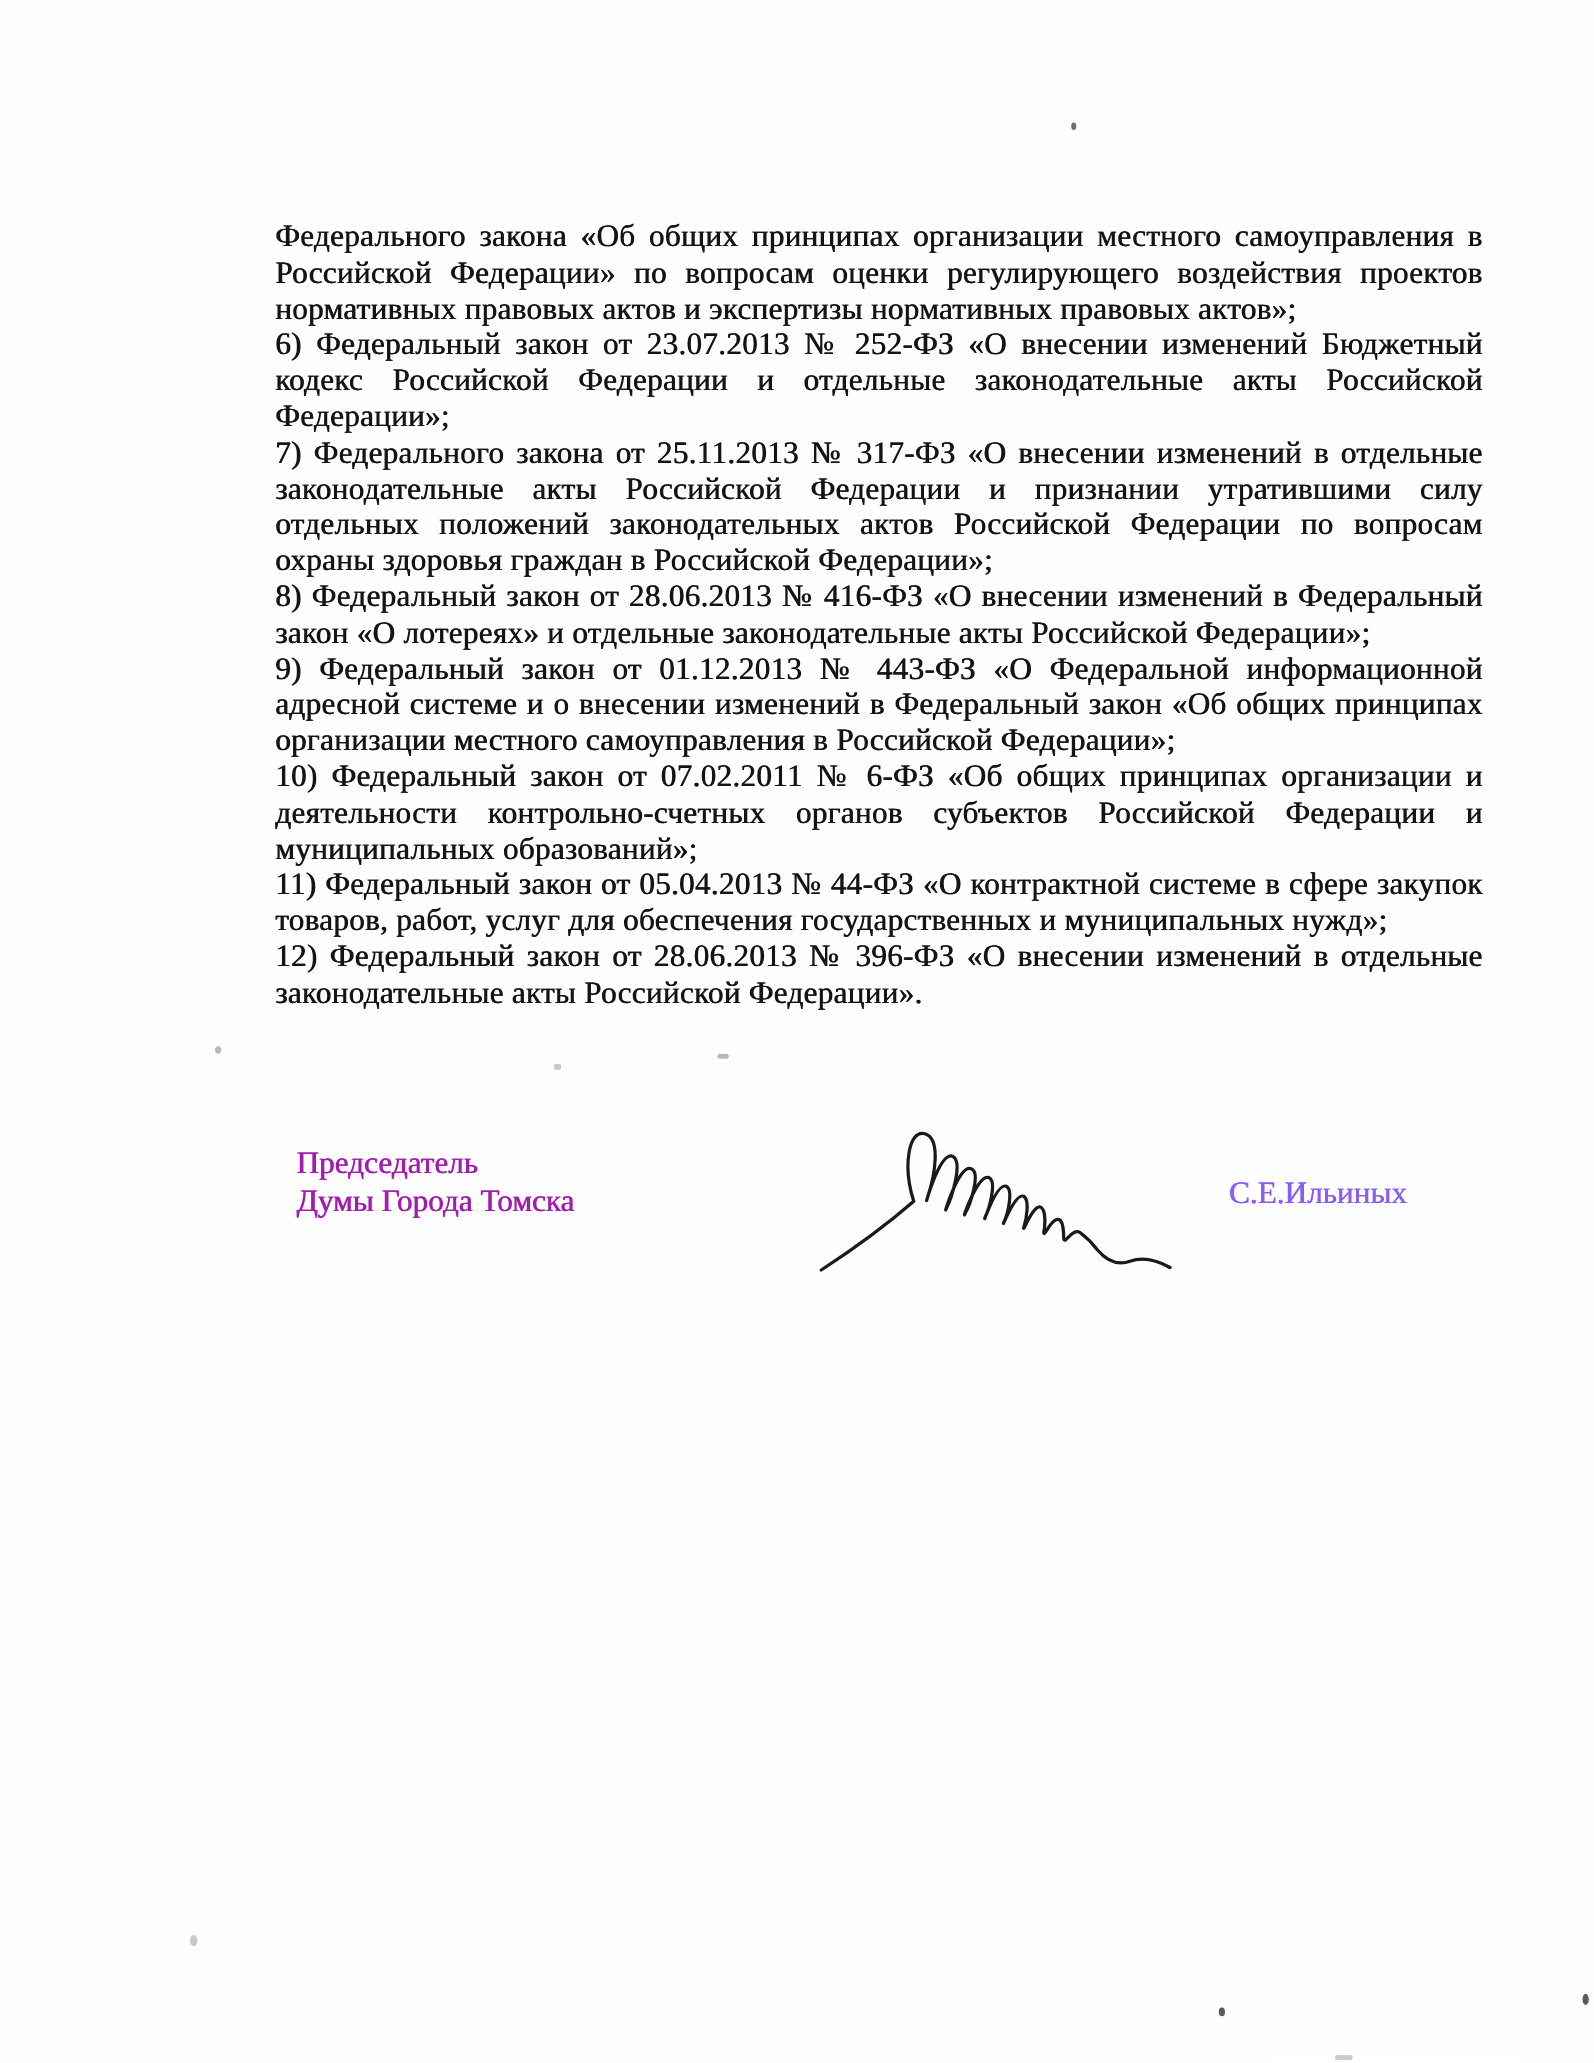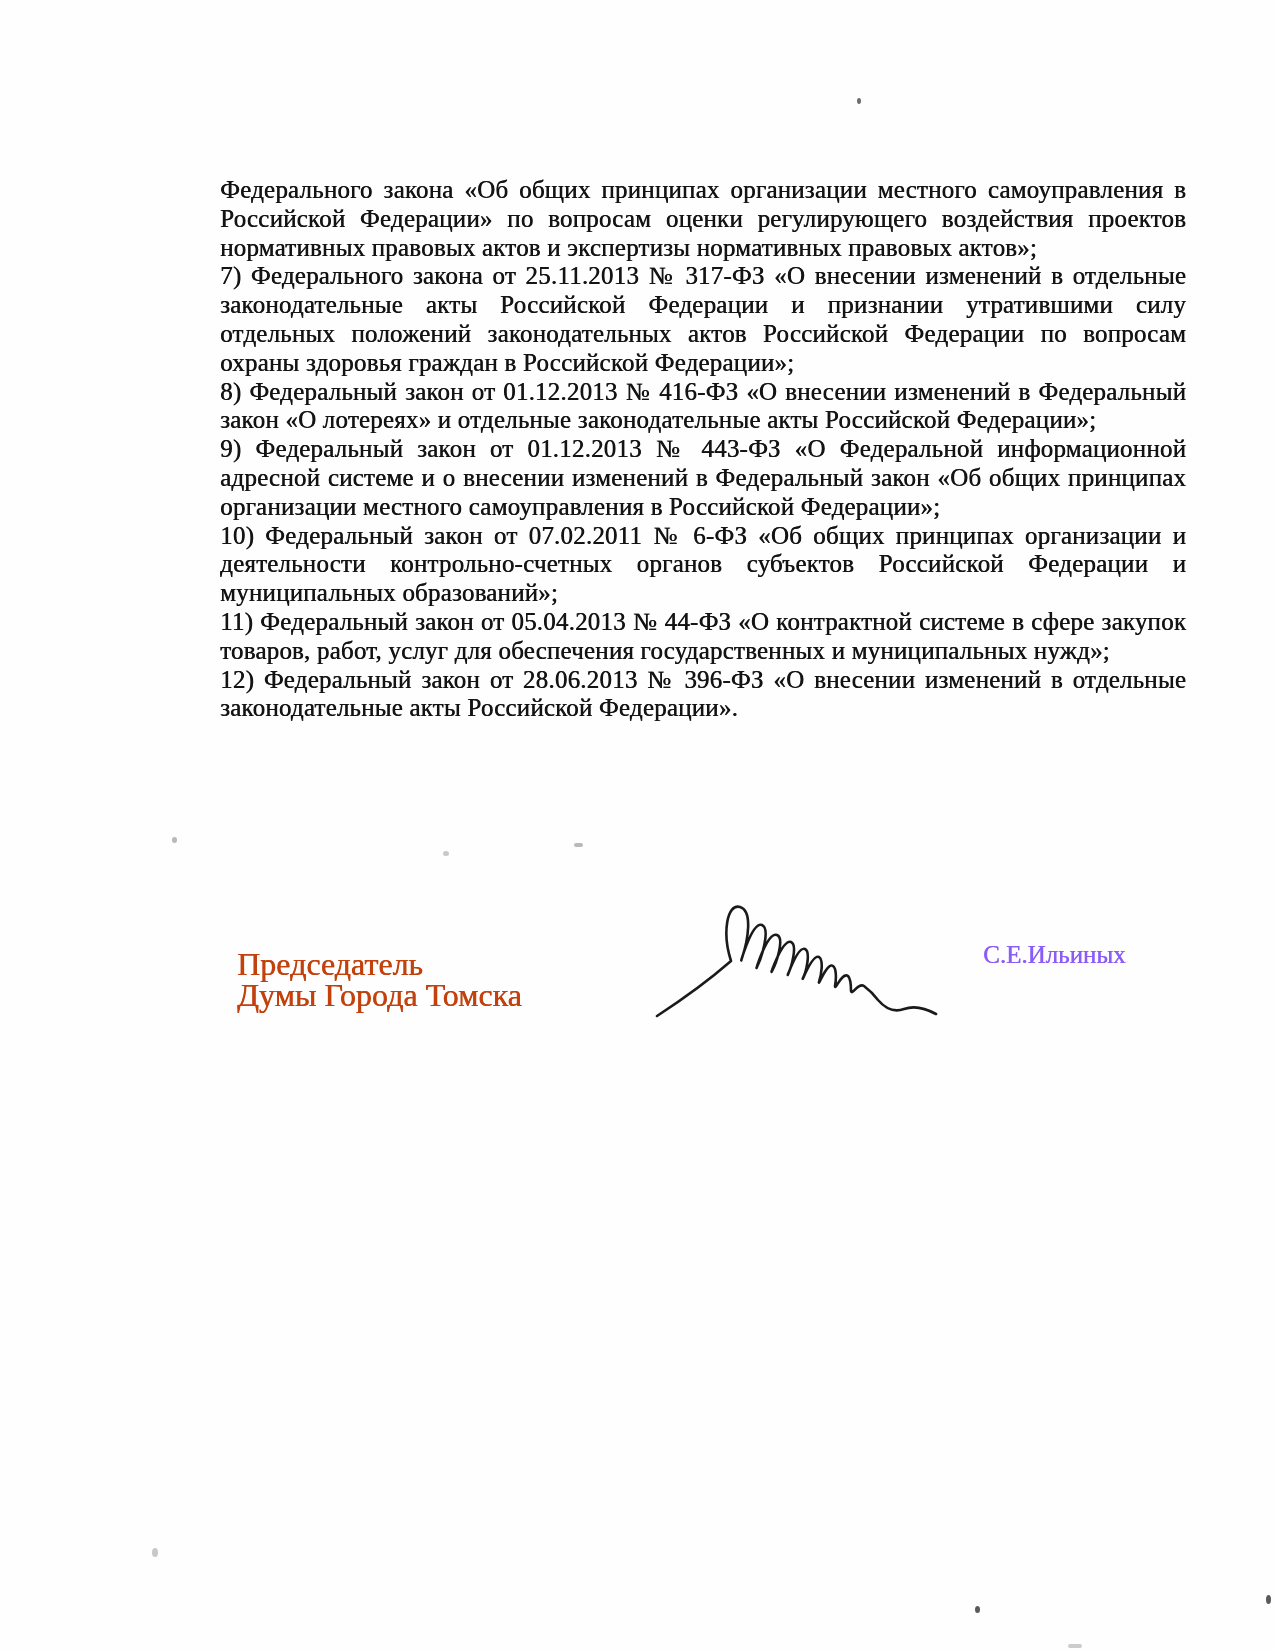--- a/index.html
+++ b/index.html
@@ -32,24 +32,24 @@
     letter-spacing: 0.2px;
     text-shadow: 0.5px 0 0 currentColor;
   }
   .doc-text p {
     margin: 0;
     padding: 0;
   }
   .sig-block {
     position: absolute;
     left: 237px;
-    top: 949px;
-    font-size: 32px;
+    top: 915px;
+    font-size: 25px;
     line-height: 31px;
-    color: #c2410c;
+    color: #a21caf;
     text-shadow: 0.5px 0 0 currentColor;
   }
   .sig-name {
     position: absolute;
     left: 983px;
     top: 941px;
     font-size: 25px;
     line-height: 28px;
     color: #8b5cf6;
     text-shadow: 0.5px 0 0 currentColor;
@@ -74,22 +74,23 @@
   .s7 { left: 1266px; top: 1595px; width: 5px; height: 9px; background: #3d3d3d; opacity: .85; }
   .s8 { left: 1068px; top: 1644px; width: 14px; height: 4px; background: #9a9a9a; opacity: .5; border-radius: 2px; }
 </style>
 </head>
 <body>
 
 <div class="page">
 
   <div class="doc-text">
     <p>Федерального закона «Об общих принципах организации местного самоуправления в Российской Федерации» по вопросам оценки регулирующего воздействия проектов нормативных правовых актов и экспертизы нормативных правовых актов»;</p>
+    <p>6) Федеральный закон от 23.07.2013 № 252-ФЗ «О внесении изменений Бюджетный кодекс Российской Федерации и отдельные законодательные акты Российской Федерации»;</p>
     <p>7) Федерального закона от 25.11.2013 № 317-ФЗ «О внесении изменений в отдельные законодательные акты Российской Федерации и признании утратившими силу отдельных положений законодательных актов Российской Федерации по вопросам охраны здоровья граждан в Российской Федерации»;</p>
-    <p>8) Федеральный закон от 01.12.2013 № 416-ФЗ «О внесении изменений в Федеральный закон «О лотереях» и отдельные законодательные акты Российской Федерации»;</p>
+    <p>8) Федеральный закон от 28.06.2013 № 416-ФЗ «О внесении изменений в Федеральный закон «О лотереях» и отдельные законодательные акты Российской Федерации»;</p>
     <p>9) Федеральный закон от 01.12.2013 № 443-ФЗ «О Федеральной информационной адресной системе и о внесении изменений в Федеральный закон «Об общих принципах организации местного самоуправления в Российской Федерации»;</p>
     <p>10) Федеральный закон от 07.02.2011 № 6-ФЗ «Об общих принципах организации и деятельности контрольно-счетных органов субъектов Российской Федерации и муниципальных образований»;</p>
     <p>11) Федеральный закон от 05.04.2013 № 44-ФЗ «О контрактной системе в сфере закупок товаров, работ, услуг для обеспечения государственных и муниципальных нужд»;</p>
     <p>12) Федеральный закон от 28.06.2013 № 396-ФЗ «О внесении изменений в отдельные законодательные акты Российской Федерации».</p>
   </div>
 
   <div class="sig-block">
     <div>Председатель</div>
     <div>Думы Города Томска</div>
   </div>

